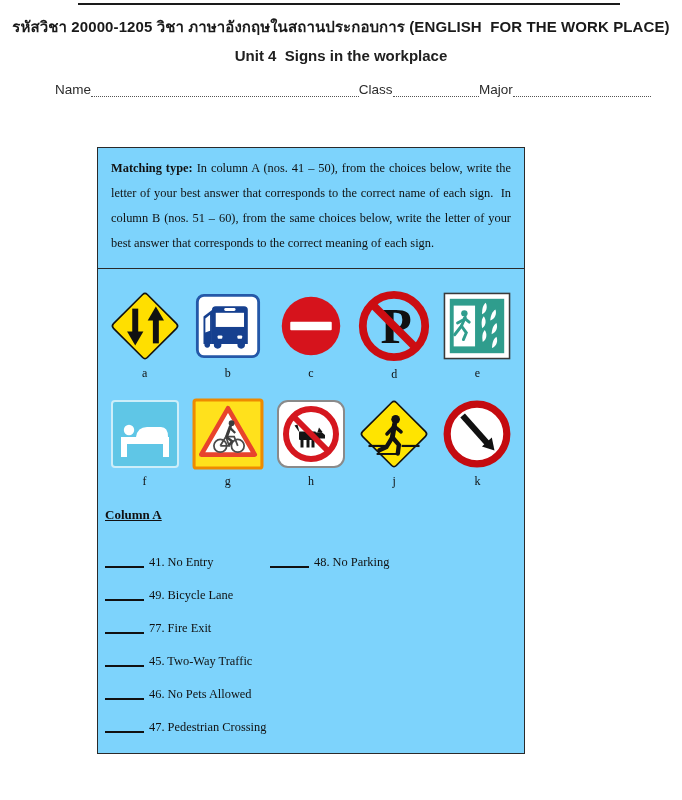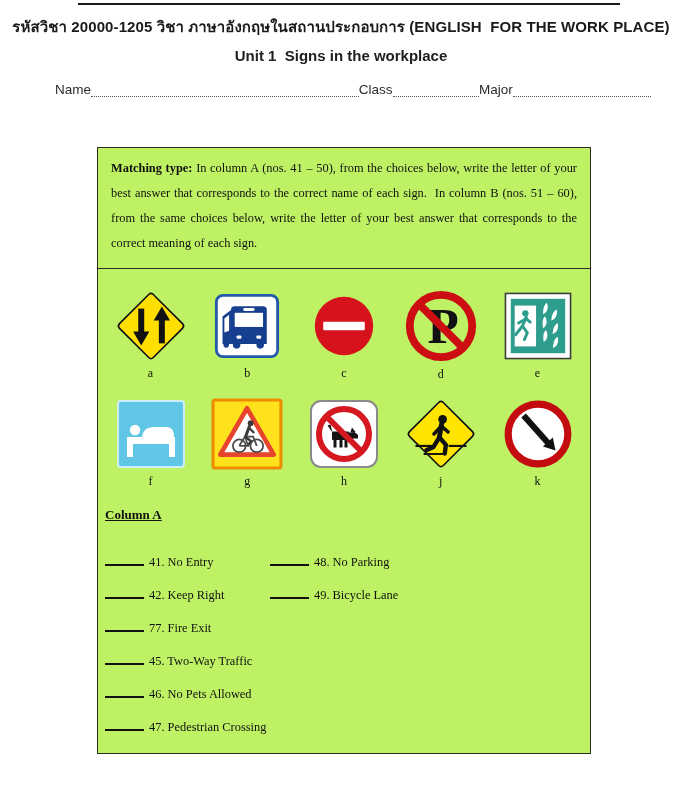--- a/index.html
+++ b/index.html
@@ -13,54 +13,54 @@
   .unit-title{position:absolute;top:47px;left:0;width:682px;text-align:center;
        font-size:15px;font-weight:600;white-space:pre;color:#202020;}
 
   .name-line{position:absolute;top:82px;left:55px;width:596px;display:flex;
        align-items:flex-end;font-size:13.5px;color:#2b2b2b;}
   .dots{border-bottom:1.6px dotted #555;height:12px;}
   .dots.d1{flex-grow:3.1;}
   .dots.d2{flex-grow:1;}
   .dots.d3{flex-grow:1.6;}
 
-  .worksheet-box{position:absolute;top:147px;left:97px;width:494px;height:607px;
-       border:1.3px solid #2a2a2a;box-sizing:border-box;background:#bef264;}
+  .worksheet-box{position:absolute;top:147px;left:97px;width:428px;height:607px;
+       border:1.3px solid #2a2a2a;box-sizing:border-box;background:#7dd3fc;}
 
   .instructions{margin:0;padding:8px 13px 12px 13px;border-bottom:1.3px solid #2a2a2a;
        font-family:"Liberation Serif",serif;font-size:12.4px;line-height:25px;
        text-align:justify;color:#111;white-space:pre-wrap;}
   .instructions .lead{font-weight:bold;}
 
   .sign-row{display:flex;justify-content:space-between;padding:0 5px;align-items:stretch;height:92px;}
   .sign-row.r1{margin-top:18px;}
   .sign-row.r2{margin-top:16px;}
   .sign-cell{width:95px;display:flex;flex-direction:column;align-items:center;}
   .sign-wrap{flex:1;display:flex;align-items:center;justify-content:center;}
   .sign-letter{font-family:"Liberation Serif",serif;font-size:12px;color:#111;
        margin-top:3px;line-height:12px;}
 
   .column-a-title{margin:20px 0 0 7px;font-family:"Liberation Serif",serif;
        font-weight:bold;font-size:13px;color:#111;text-decoration:underline;}
 
   .items{margin:13px 0 0 7px;font-family:"Liberation Serif",serif;font-size:12.4px;color:#111;}
   .item-row{display:flex;height:33px;align-items:flex-end;}
-  .item{display:flex;align-items:flex-start;margin-top:12px;}
+  .item{display:flex;align-items:center;margin-top:12px;}
   .item.left{width:165px;}
   .blank{width:39px;border-bottom:2px solid #111;height:10px;}
   .item-text{margin-left:5px;position:relative;top:1px;white-space:nowrap;}
 
   svg{display:block;}
 </style>
 </head>
 <body>
 
 <div class="topline"></div>
 <div class="course-header">รหัสวิชา 20000-1205 วิชา ภาษาอังกฤษในสถานประกอบการ (ENGLISH  FOR THE WORK PLACE)</div>
-<div class="unit-title">Unit 1  Signs in the workplace</div>
+<div class="unit-title">Unit 4  Signs in the workplace</div>
 
 <div class="name-line">
   <span>Name</span>
   <span class="dots d1"></span>
   <span>Class</span>
   <span class="dots d2"></span>
   <span>Major</span>
   <span class="dots d3"></span>
 </div>
 
@@ -247,24 +247,20 @@
       <div class="item left">
         <span class="blank"></span>
         <span class="item-text">41. No Entry</span>
       </div>
       <div class="item">
         <span class="blank"></span>
         <span class="item-text">48. No Parking</span>
       </div>
     </div>
     <div class="item-row">
-      <div class="item left">
-        <span class="blank"></span>
-        <span class="item-text">42. Keep Right</span>
-      </div>
       <div class="item">
         <span class="blank"></span>
         <span class="item-text">49. Bicycle Lane</span>
       </div>
     </div>
     <div class="item-row">
       <div class="item left">
         <span class="blank"></span>
         <span class="item-text">77. Fire Exit</span>
       </div>

